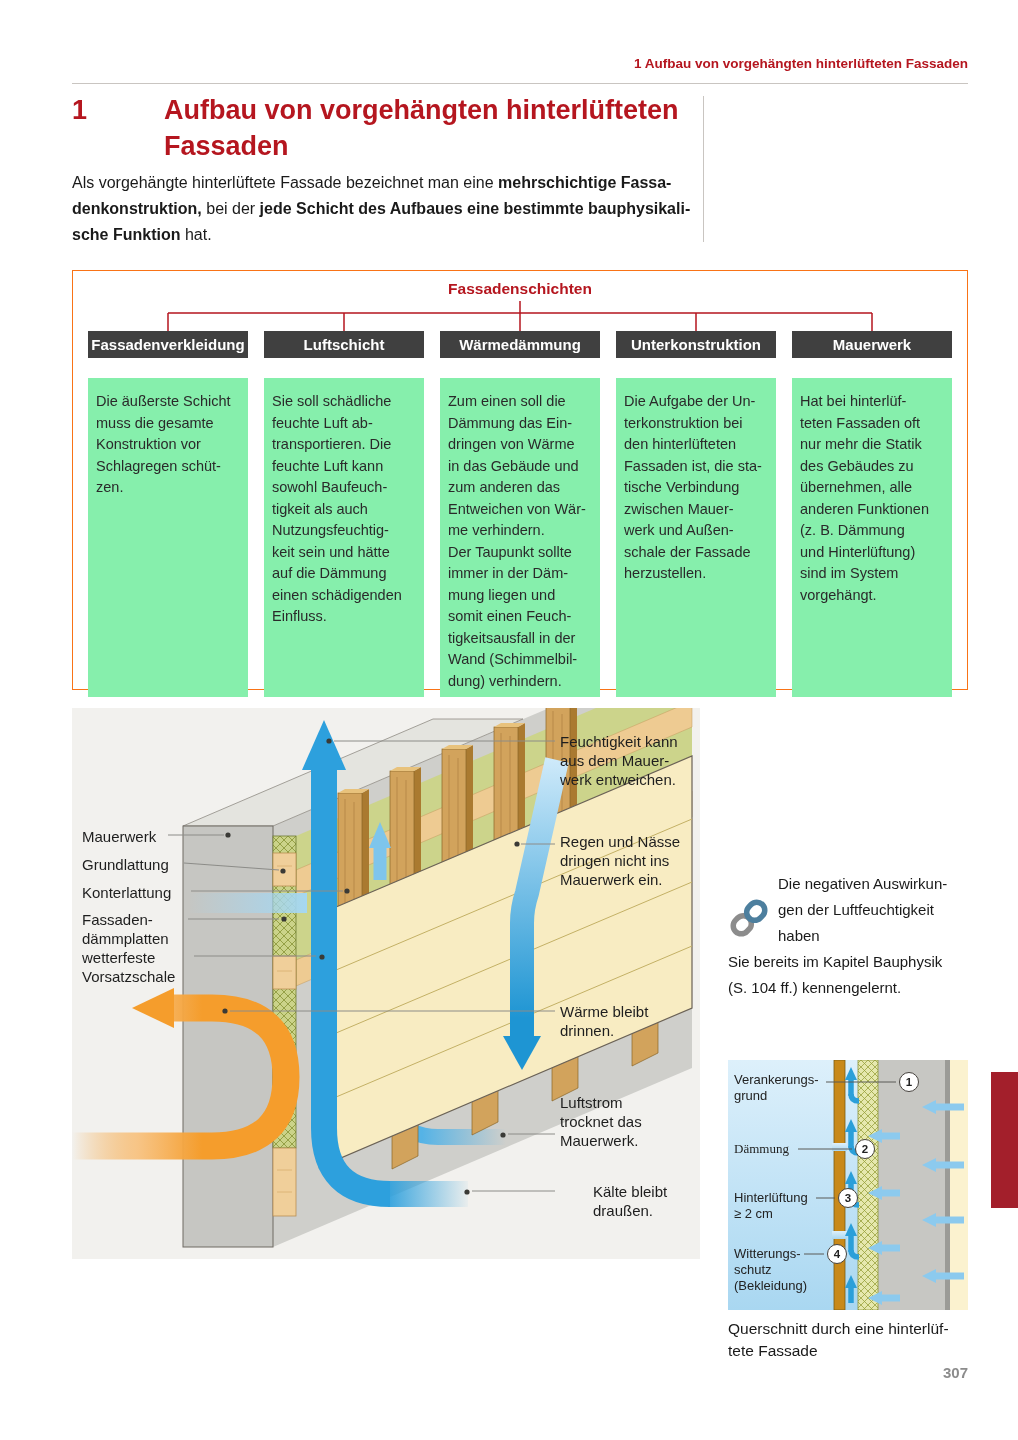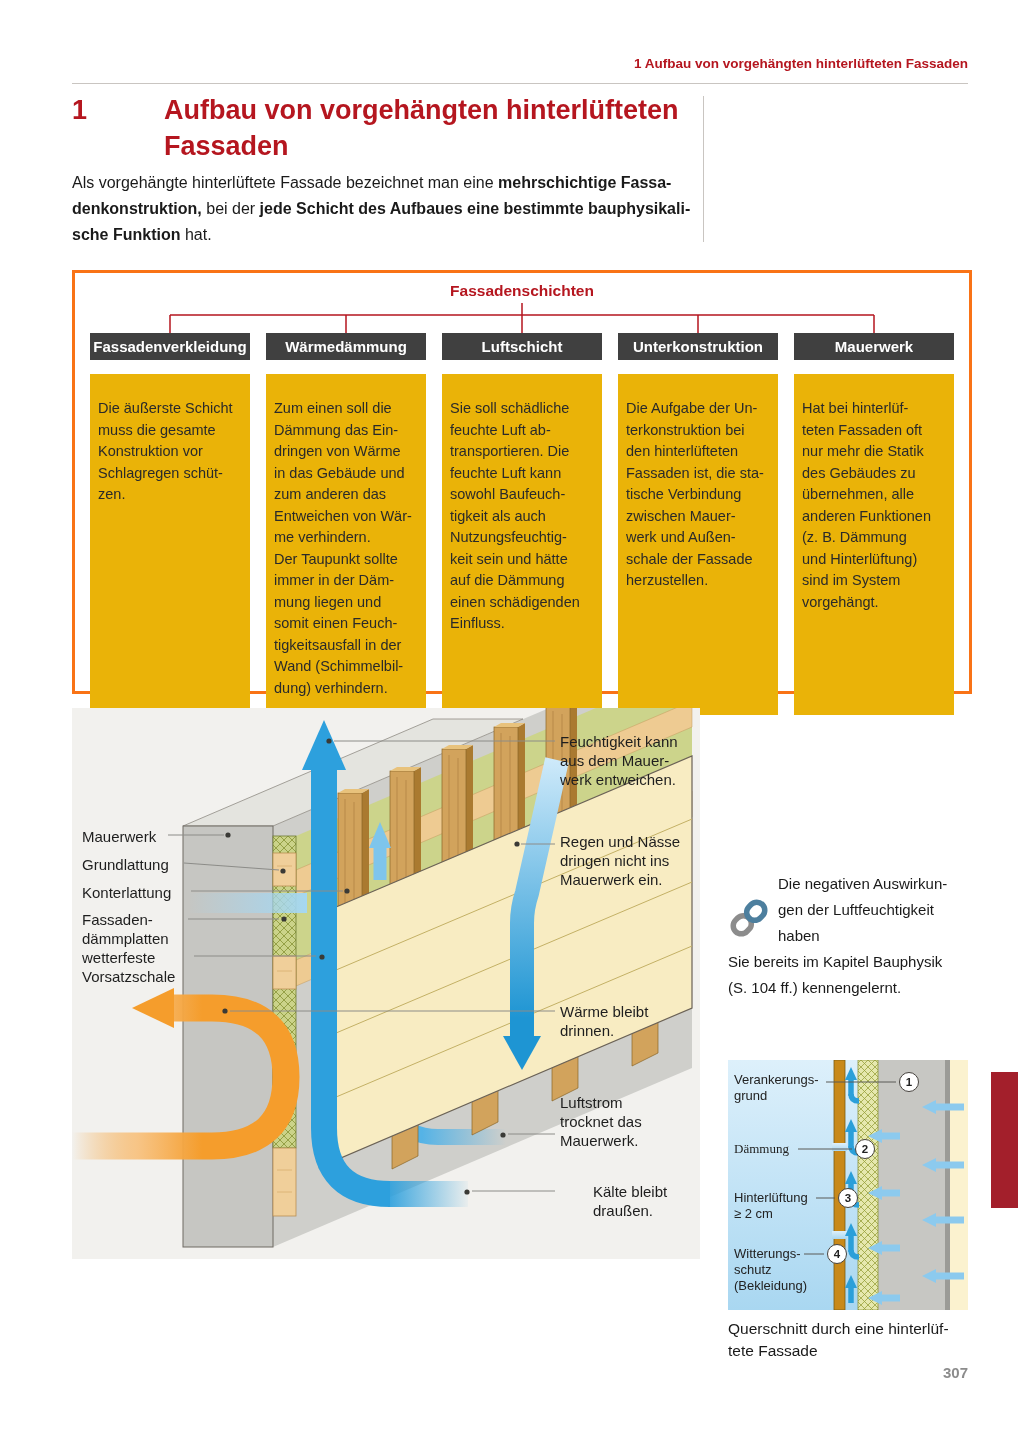--- a/index.html
+++ b/index.html
@@ -8,28 +8,28 @@
   
   .running-head{position:absolute;top:56px;right:50px;font-size:13.5px;font-weight:bold;color:#b5161f;}
   .head-rule{position:absolute;top:83px;left:72px;width:896px;height:1px;background:#c9c5c1;}
   .col-divider{position:absolute;left:703px;top:96px;width:1px;height:146px;background:#c9c5c1;}
   .heading{position:absolute;top:92px;left:72px;margin:0;display:flex;color:#b5161f;
            font-size:27px;line-height:36px;font-weight:bold;}
   .h-num{width:48px;}
   .h-text{white-space:pre-line;margin-left:44px;}
   .intro{position:absolute;top:170px;left:72px;width:628px;margin:0;font-size:16px;line-height:26px;white-space:pre-line;}
   
-  .schichten{position:absolute;top:270px;left:72px;width:894px;height:418px;background:#fff;border:3px solid #f97316;}
+  .schichten{position:absolute;top:270px;left:72px;width:894px;height:418px;background:#fff;border:1px solid #f97316;}
   .sch-title{position:absolute;top:9px;left:0;width:100%;text-align:center;font-size:15.5px;font-weight:bold;color:#b5161f;}
   .tree{position:absolute;top:30px;left:0;}
   .cols{position:absolute;top:60px;left:15px;display:flex;gap:16px;}
   .col{width:160px;}
   .col-h{height:27px;background:#404040;color:#fff;font-size:15px;font-weight:bold;
          display:flex;align-items:center;justify-content:center;}
-  .col-b{margin-top:14px;height:293px;background:#eab308;padding:24px 8px;font-size:14.5px;line-height:21.5px;
+  .col-b{margin-top:20px;height:293px;background:#86efac;padding:13px 8px;font-size:14.5px;line-height:21.5px;
          color:#2a2a2a;white-space:pre-line;}
   
   .figure{position:absolute;top:708px;left:72px;width:628px;height:551px;}
   .fig-label{position:absolute;font-size:15px;line-height:19px;color:#1e1e1e;white-space:pre-line;}
   .fl0{left:10px;top:119px;} .fl1{left:10px;top:147px;} .fl2{left:10px;top:175px;}
   .fl3{left:10px;top:202px;} .fl4{left:10px;top:240px;}
   .fr{left:488px;width:138px;}
   .fr0{top:24px;} .fr1{top:124px;} .fr2{top:294px;} .fr3{top:385px;} .fr4{top:474px;margin-left:33px;}
   
   .note{position:absolute;left:728px;width:242px;font-size:15px;line-height:26px;white-space:pre-line;}
@@ -71,51 +71,51 @@
       <path d="M447,0 V12 M95,12 H799 M95,12 V30 M271,12 V30 M447,12 V30 M623,12 V30 M799,12 V30" stroke="#b5161f" stroke-width="1.5" fill="none"></path>
     </svg>
     <div class="cols">
       <div class="col">
         <div class="col-h">Fassadenverkleidung</div>
         <div class="col-b">Die äußerste Schicht
 muss die gesamte
 Konstruktion vor
 Schlagregen schüt-
 zen.</div>
+      </div>
+      <div class="col">
+        <div class="col-h">Luftschicht</div>
+        <div class="col-b">Sie soll schädliche
+feuchte Luft ab-
+transportieren. Die
+feuchte Luft kann
+sowohl Baufeuch-
+tigkeit als auch
+Nutzungsfeuchtig-
+keit sein und hätte
+auf die Dämmung
+einen schädigenden
+Einfluss.</div>
       </div>
       <div class="col">
         <div class="col-h">Wärmedämmung</div>
         <div class="col-b">Zum einen soll die
 Dämmung das Ein-
 dringen von Wärme
 in das Gebäude und
 zum anderen das
 Entweichen von Wär-
 me verhindern.
 Der Taupunkt sollte
 immer in der Däm-
 mung liegen und
 somit einen Feuch-
 tigkeitsausfall in der
 Wand (Schimmelbil-
 dung) verhindern.</div>
-      </div>
-      <div class="col">
-        <div class="col-h">Luftschicht</div>
-        <div class="col-b">Sie soll schädliche
-feuchte Luft ab-
-transportieren. Die
-feuchte Luft kann
-sowohl Baufeuch-
-tigkeit als auch
-Nutzungsfeuchtig-
-keit sein und hätte
-auf die Dämmung
-einen schädigenden
-Einfluss.</div>
       </div>
       <div class="col">
         <div class="col-h">Unterkonstruktion</div>
         <div class="col-b">Die Aufgabe der Un-
 terkonstruktion bei
 den hinterlüfteten
 Fassaden ist, die sta-
 tische Verbindung
 zwischen Mauer-
 werk und Außen-

